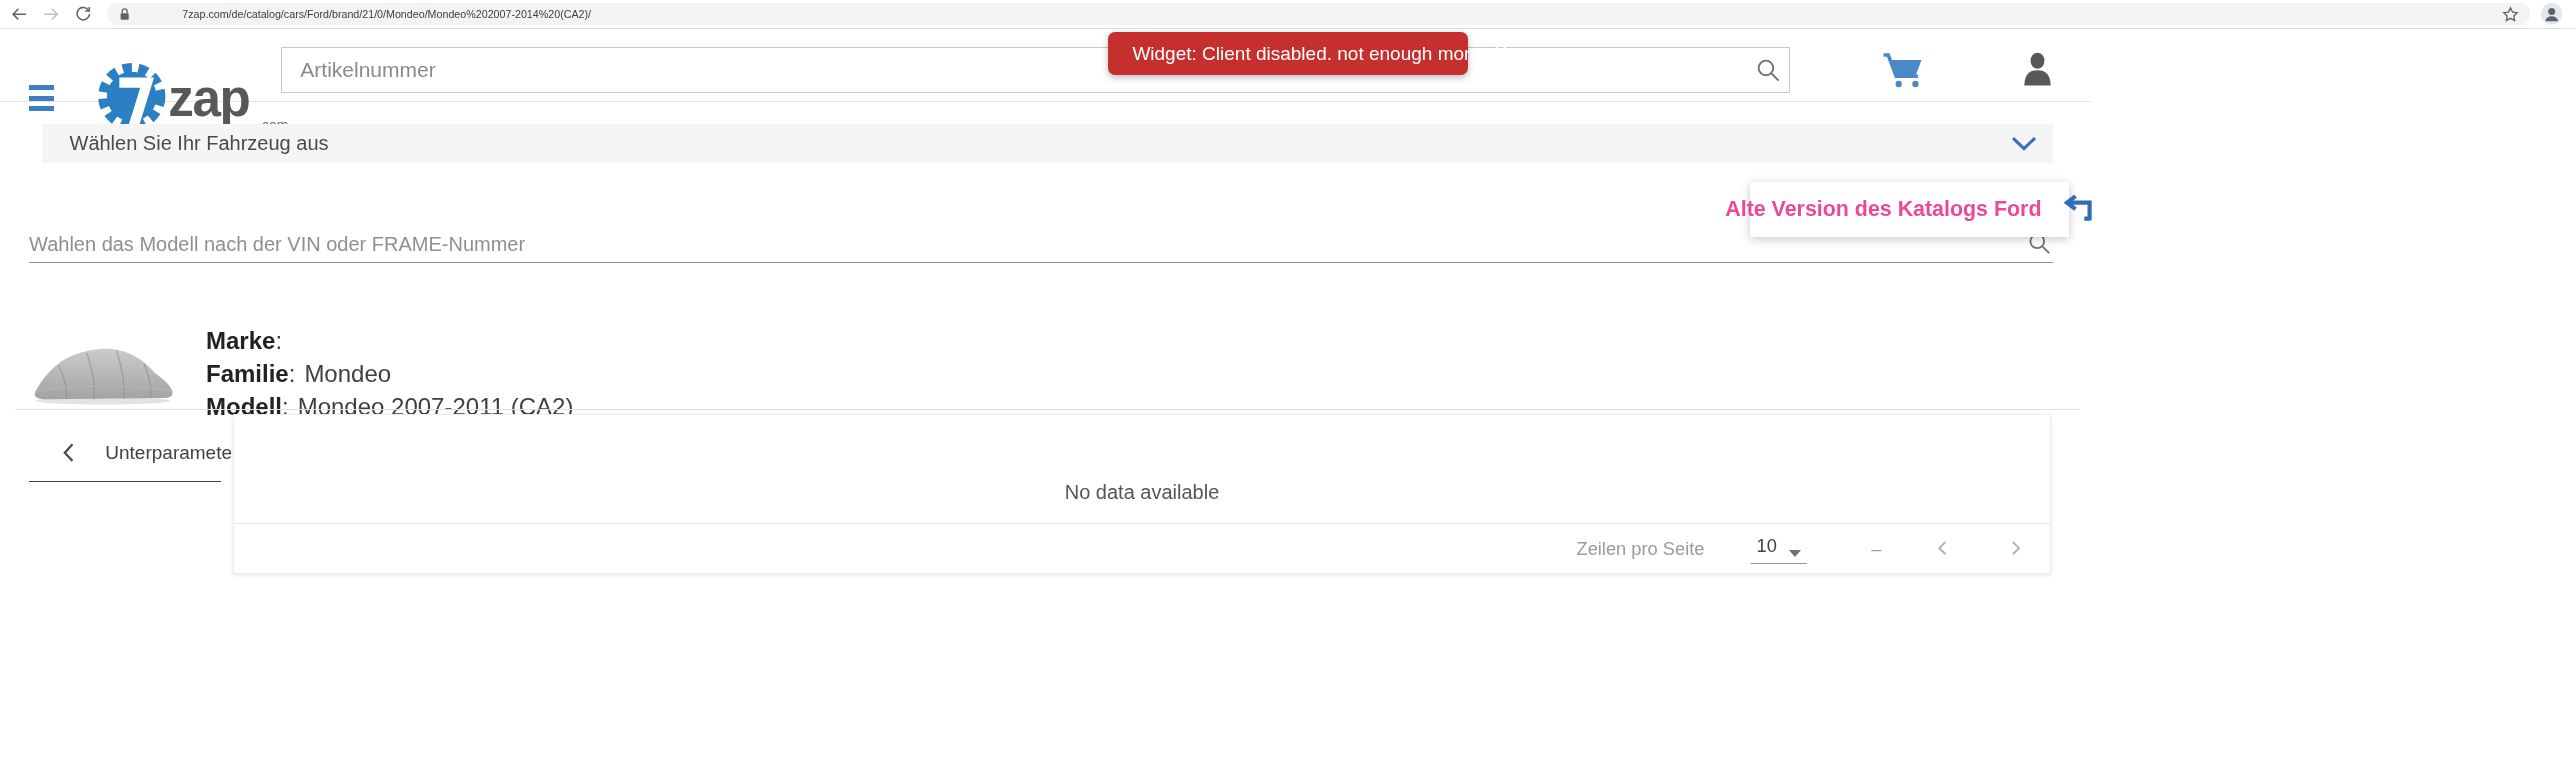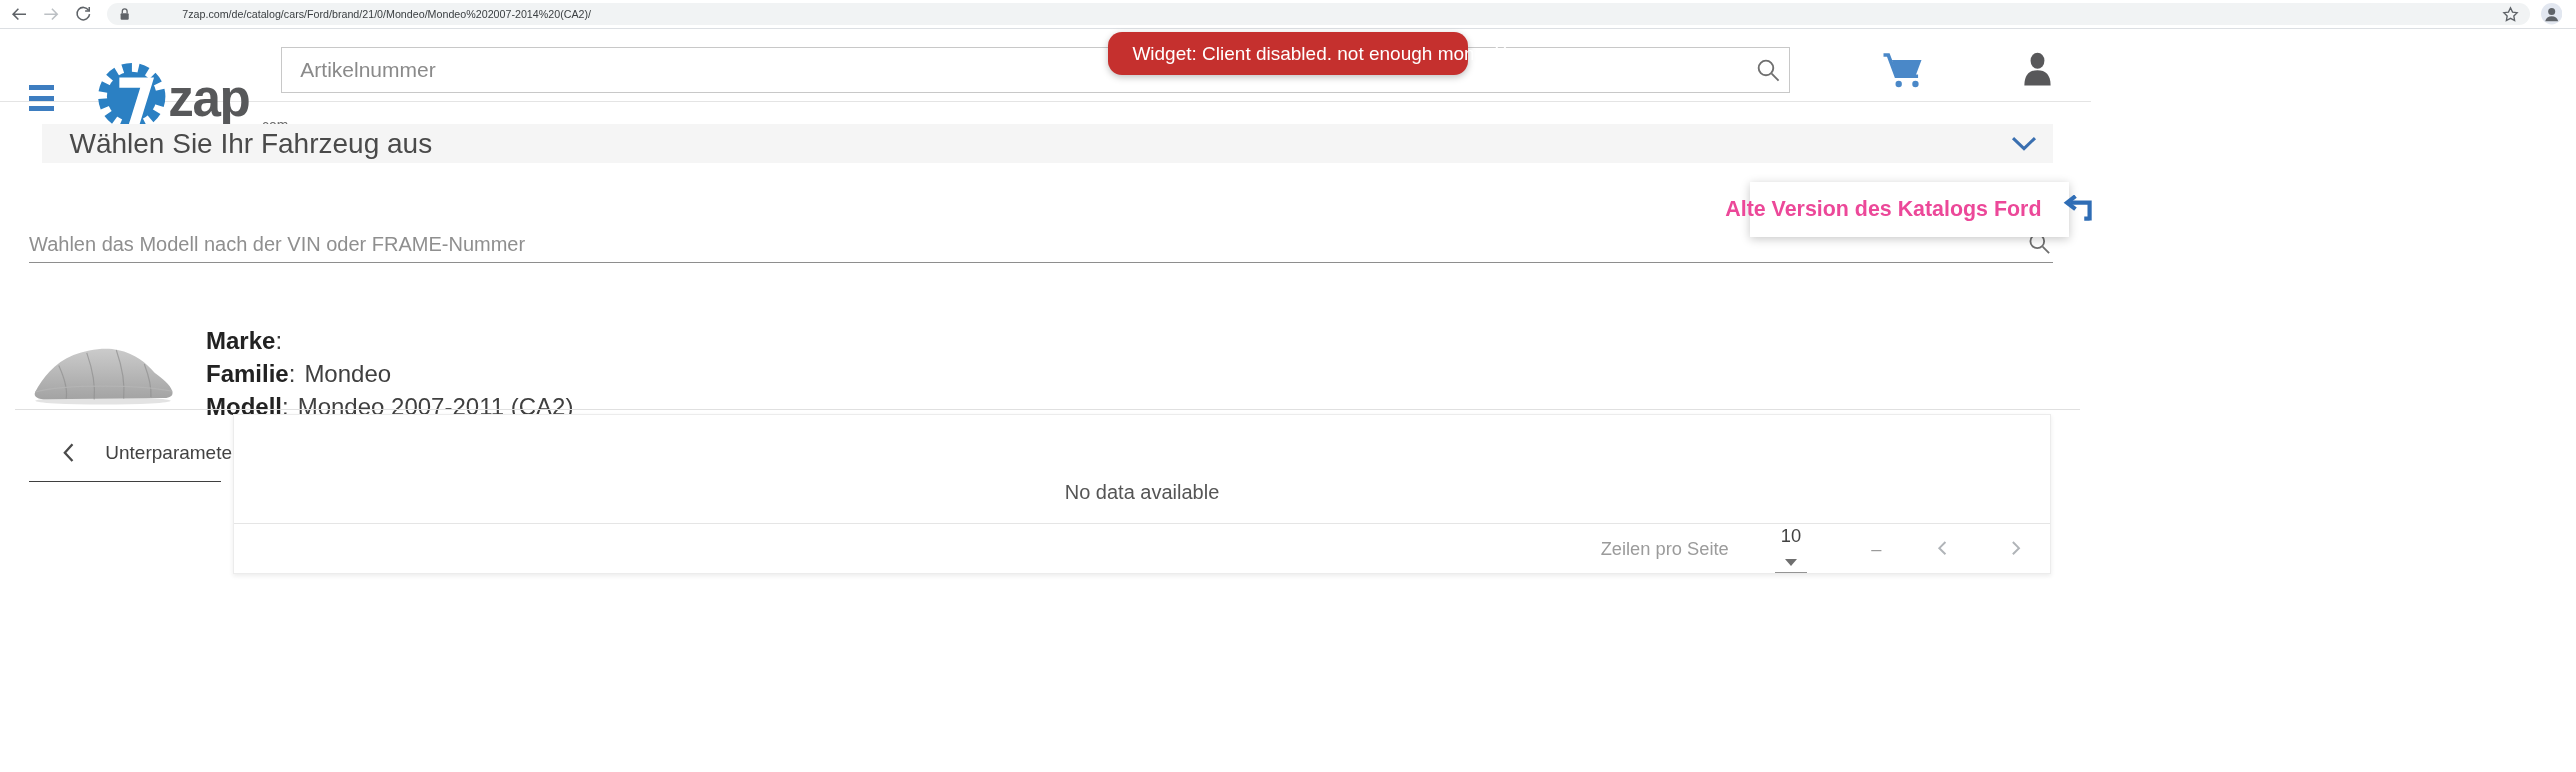--- a/index.html
+++ b/index.html
@@ -33,31 +33,31 @@
   #header-search input::placeholder { color:#8a8a8a; opacity:1; }
   .hs-btn { width:43px; height:43px; display:flex; align-items:center; justify-content:center;
             color:#6f6f6f; cursor:pointer; flex:0 0 auto; }
   #cart-btn  { position:absolute; left:1879px; top:17.5px; width:46px; height:46px;
                display:flex; align-items:center; justify-content:center; cursor:pointer; }
   #user-btn  { position:absolute; left:2014px; top:17.5px; width:46px; height:46px;
                display:flex; align-items:center; justify-content:center; cursor:pointer; }
 
   
   #toast { position:absolute; left:50%; transform:translateX(-50%); top:32px;
-           width:360px; height:43px; background:#c5302e; color:#fff; border-radius:14px;
+           width:360px; height:43px; background:#c5302e; color:#fff; border-radius:7px;
            box-shadow:0 2.3px 7.6px rgba(0,0,0,.25); display:flex; align-items:center;
            justify-content:space-between; padding:0 30.5px 0 24.4px; z-index:60; }
   #toast .msg { font-size:19px; white-space:nowrap; }
   #toast .close { font-size:18.3px; color:#fff; background:none; border:none; cursor:pointer;
                   font-family:inherit; }
 
   
   #accordion-bar { position:absolute; left:42px; top:124px; width:2011px; height:39px;
                    background:#f5f5f5; display:flex; align-items:center; cursor:pointer; }
-  #accordion-bar .title { font-size:28px; color:#4a4a4a; margin-left:27.5px; }
+  #accordion-bar .title { font-size:20px; color:#4a4a4a; margin-left:27.5px; }
   #accordion-bar .chev { margin-left:auto; margin-right:15.3px; display:flex; align-items:center; }
 
   #tabs { position:absolute; left:29px; top:180px; width:2024px; height:36px;
           border-bottom:0.8px solid #e3e3e3; display:flex; background:#fff; }
   .tab { display:flex; align-items:center; justify-content:center; font-size:18.3px;
          letter-spacing:0.4px; cursor:pointer; }
   .tab.active { width:1022px; color:#3c3c3c; border-top:0.8px solid #ececec; }
   .tab.inactive { flex:1; color:#9b9b9b; border-left:0.8px solid #e3e3e3; }
 
   #old-catalog { position:absolute; left:1750px; top:182px; width:319px; height:55px;
@@ -90,23 +90,23 @@
   #subparam .lbl { font-size:19px; color:#424242; margin-left:29px; }
 
   
   #results-card { position:absolute; left:233px; top:414px; width:1818px; height:160px;
                   background:#fff; border:0.8px solid #ececec;
                   box-shadow:0 1.5px 4.6px rgba(0,0,0,.08); display:flex; flex-direction:column; }
   #results-card .empty { flex:1; display:flex; align-items:center; justify-content:center;
                          padding-top:46px; font-size:20px; color:#555; }
   #pagination { height:50px; border-top:0.8px solid #e5e5e5; display:flex; align-items:center;
                 justify-content:flex-end; padding-right:26px; font-size:18.3px; color:#9b9b9b; }
-  .rpp-select { margin-left:46px; display:flex; align-items:center; gap:12.2px;
+  .rpp-select { margin-left:46px; display:flex; align-items:flex-end; gap:12.2px;
                 border-bottom:0.8px solid #949494; padding:1.5px 6.1px 6.1px 6.1px; color:#424242;
-                cursor:pointer;flex-direction:column; }
+                cursor:pointer; }
   .caret { width:0; height:0; border-left:6.1px solid transparent; border-right:6.1px solid transparent;
            border-top:7.6px solid #6f6f6f; }
   .range { margin-left:64px; }
   .page-btn { margin-left:53px; background:none; border:none; cursor:pointer;
               display:flex; align-items:center; color:#b0b4b8; }
 </style>
 </head>
 <body>
 
 <div id="screen">

